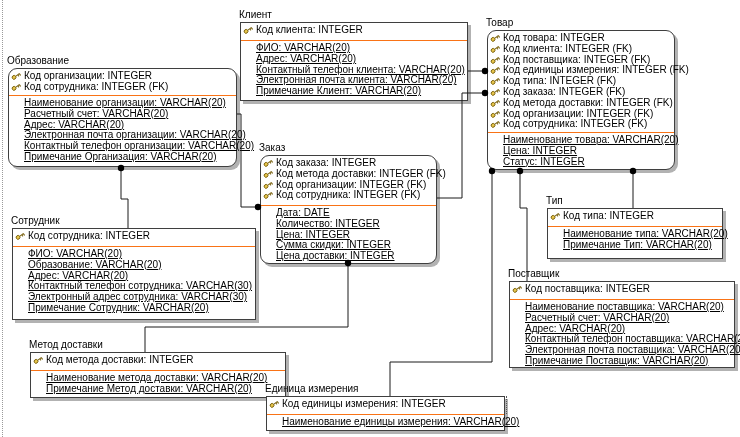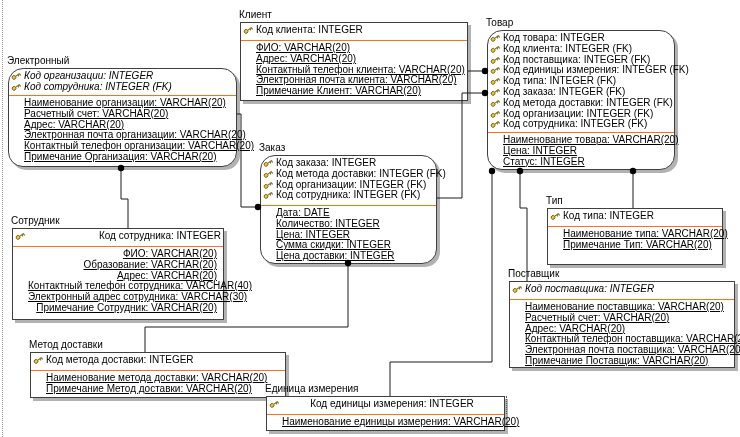--- a/index.html
+++ b/index.html
@@ -22,38 +22,38 @@
   .ent-label{
     position:absolute;top:-13px;left:-1px;
     font-size:10px;line-height:11px;white-space:nowrap;color:#000;
   }
   .ent-box{
     position:absolute;left:0;top:0;box-sizing:border-box;
     background:#ffffff;border:1px solid #3f3f3f;
     box-shadow:3px 3px 0 #b2b2b2;
     display:flex;flex-direction:column;
   }
-  .ent-box.rounded{border-radius:15px;justify-content:space-between;}
+  .ent-box.rounded{border-radius:9px;justify-content:space-between;}
   .keys{box-sizing:border-box;padding:2px 2px 0 0;flex:0 0 auto;}
   .attrs{box-sizing:border-box;padding:2px 6px 0 0;border-top:1px solid #f97316;flex:1 1 auto;text-decoration:underline;}
   .row{
     position:relative;padding-left:15px;font-size:10px;line-height:10.8px;
     white-space:nowrap;overflow:visible;
   }
   .row .key-icon{position:absolute;left:2px;top:0px;width:10px;height:10px;}
   
-  .ent-0{left:8px;top:68px;}   .ent-0 .ent-box{width:229px;height:99px;}  .ent-0 .keys{height:26px;font-style:italic;}
+  .ent-0{left:8px;top:68px;}   .ent-0 .ent-box{width:229px;height:99px;}  .ent-0 .keys{height:26px;}
   .ent-1{left:240px;top:22px;} .ent-1 .ent-box{width:228px;height:79px;}  .ent-1 .keys{height:17px;}
   .ent-2{left:487px;top:30px;} .ent-2 .ent-box{width:188px;height:140px;} .ent-2 .keys{height:101px;}
-  .ent-3{left:12px;top:228px;} .ent-3 .ent-box{width:212px;height:92px;text-align:right;}  .ent-3 .keys{height:17px;}
+  .ent-3{left:12px;top:228px;} .ent-3 .ent-box{width:244px;height:92px;}  .ent-3 .keys{height:17px;}
   .ent-4{left:260px;top:155px;}.ent-4 .ent-box{width:177px;height:109px;} .ent-4 .keys{height:49px;}
-  .ent-5{left:547px;top:208px;}.ent-5 .ent-box{width:176px;height:57px;}  .ent-5 .keys{height:17px;}
-  .ent-6{left:509px;top:281px;}.ent-6 .ent-box{width:226px;height:87px;}  .ent-6 .keys{height:17px;font-style:italic;}
+  .ent-5{left:547px;top:208px;}.ent-5 .ent-box{width:176px;height:51px;}  .ent-5 .keys{height:17px;}
+  .ent-6{left:509px;top:281px;}.ent-6 .ent-box{width:226px;height:87px;}  .ent-6 .keys{height:17px;}
   .ent-7{left:30px;top:352px;} .ent-7 .ent-box{width:256px;height:46px;}  .ent-7 .keys{height:17px;}
-  .ent-8{left:266px;top:396px;}.ent-8 .ent-box{width:239px;height:35px;}  .ent-8 .keys{height:17px;text-align:center;}
+  .ent-8{left:266px;top:396px;}.ent-8 .ent-box{width:239px;height:35px;}  .ent-8 .keys{height:17px;}
   #connectors{position:absolute;left:0;top:0;z-index:3;pointer-events:none;}
 </style>
 </head>
 <body>
 
 <div id="canvas">
   <div class="page-boundary"></div>
   <div class="page-boundary-tick"></div>
 
   <svg id="connectors" width="740" height="437" viewBox="0 0 740 437">
@@ -73,21 +73,21 @@
       <circle cx="348" cy="263" r="3.2"></circle>
       <circle cx="485" cy="71" r="3.2"></circle>
       <circle cx="485" cy="93" r="3.2"></circle>
       <circle cx="633" cy="171" r="3.2"></circle>
       <circle cx="520" cy="171" r="3.2"></circle>
       <circle cx="492" cy="171" r="3.2"></circle>
     </g>
   </svg>
 
   <div class="entity ent-0">
-    <div class="ent-label">Электронный</div>
+    <div class="ent-label">Образование</div>
     <div class="ent-box rounded">
       <div class="keys">
           <div class="row"><svg class="key-icon" viewBox="0 0 10 10">
               <g transform="rotate(-35 5 5)">
                 <circle cx="2.6" cy="5" r="1.9" fill="#e8c64a" stroke="#7a6210" stroke-width="0.9"></circle>
                 <path d="M4.5,5 H9.3 M7.2,5 V7 M9.1,5 V7.2" fill="none" stroke="#7a6210" stroke-width="1"></path>
               </g>
             </svg><span>Код организации: INTEGER</span></div>
           <div class="row"><svg class="key-icon" viewBox="0 0 10 10">
               <g transform="rotate(-35 5 5)">
@@ -203,21 +203,21 @@
               <g transform="rotate(-35 5 5)">
                 <circle cx="2.6" cy="5" r="1.9" fill="#e8c64a" stroke="#7a6210" stroke-width="0.9"></circle>
                 <path d="M4.5,5 H9.3 M7.2,5 V7 M9.1,5 V7.2" fill="none" stroke="#7a6210" stroke-width="1"></path>
               </g>
             </svg><span>Код сотрудника: INTEGER</span></div>
         </div>
       <div class="attrs">
           <div class="row"><span>ФИО: VARCHAR(20)</span></div>
           <div class="row"><span>Образование: VARCHAR(20)</span></div>
           <div class="row"><span>Адрес: VARCHAR(20)</span></div>
-          <div class="row"><span>Контактный телефон сотрудника: VARCHAR(40)</span></div>
+          <div class="row"><span>Контактный телефон сотрудника: VARCHAR(30)</span></div>
           <div class="row"><span>Электронный адрес сотрудника: VARCHAR(30)</span></div>
           <div class="row"><span>Примечание Сотрудник: VARCHAR(20)</span></div>
         </div>
     </div>
   </div>
 
   <div class="entity ent-4">
     <div class="ent-label">Заказ</div>
     <div class="ent-box rounded">
       <div class="keys">

